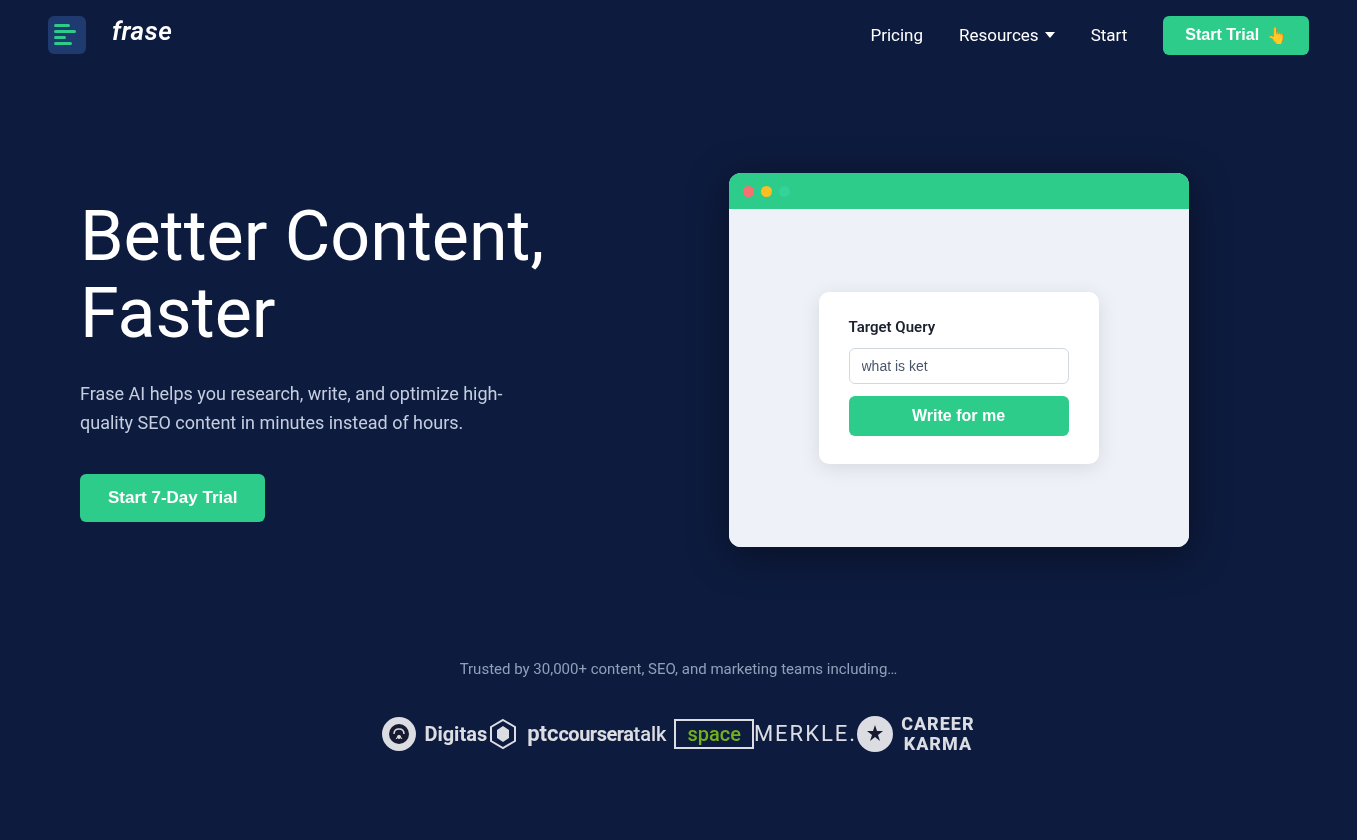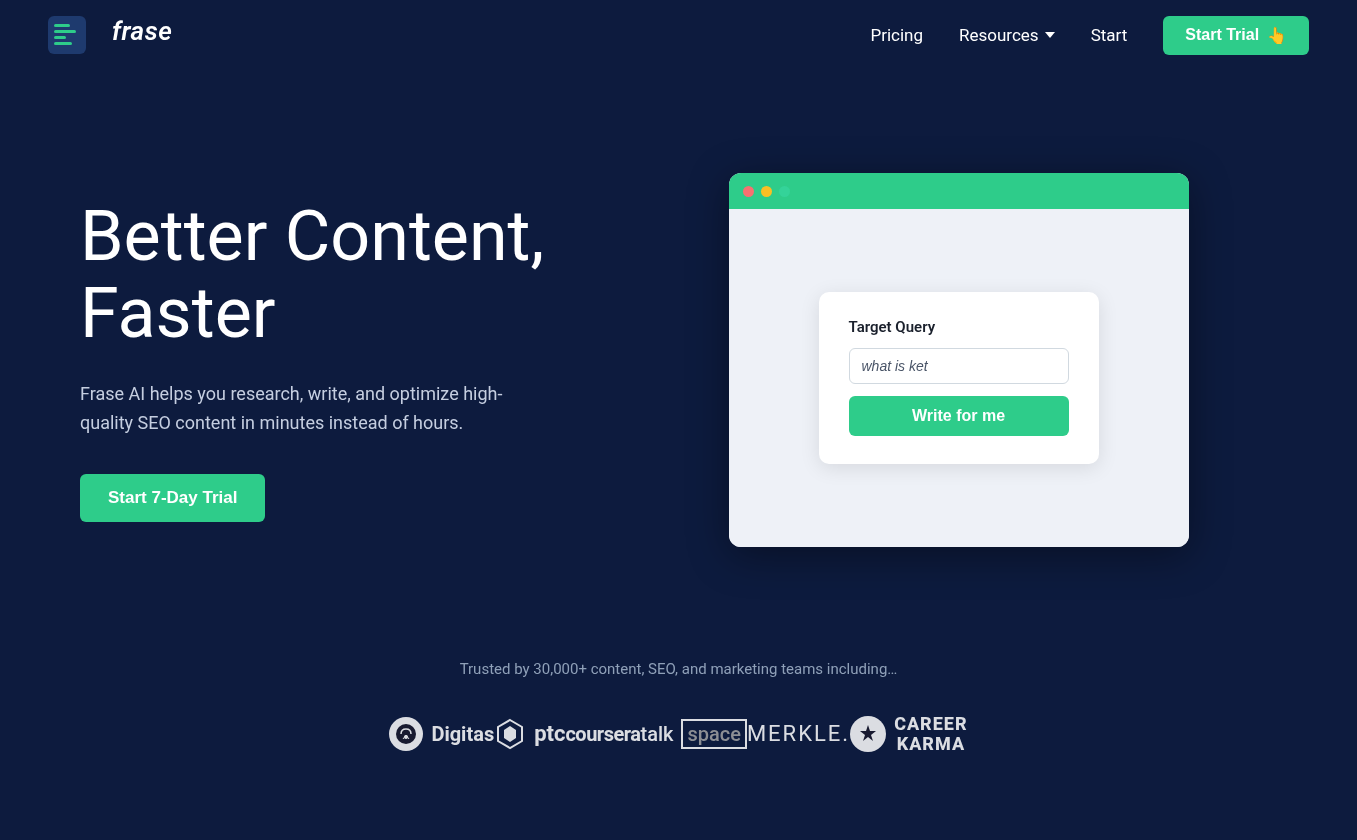--- a/index.html
+++ b/index.html
@@ -165,21 +165,20 @@
     .query-input {
       width: 100%;
       border: 1.5px solid #d1d9e0;
       border-radius: 6px;
       padding: 9px 12px;
       font-size: 14px;
       color: #4a5568;
       margin-bottom: 12px;
       background: #ffffff;
       outline: none;
-      font-style: italic;
     }
     .btn-write {
       width: 100%;
       background: #2ecc8a;
       color: #ffffff;
       border: none;
       border-radius: 6px;
       padding: 11px;
       font-size: 16px;
       font-weight: 600;
@@ -233,24 +232,24 @@
       color: #ffffff;
       letter-spacing: -0.5px;
     }
     .talkspace-text {
       font-size: 20px;
       font-weight: 500;
       color: #ffffff;
     }
     .talkspace-box {
       border: 2px solid #ffffff;
-      padding: 1px 4px;
+      padding: 1px 11px;
       font-size: 20px;
       font-weight: 500;
-      color: #a3a3a3;
+      color: #84cc16;
     }
 
     
     .merkle-text {
       font-size: 22px;
       font-weight: 400;
       color: #ffffff;
       letter-spacing: 2px;
     }
 

